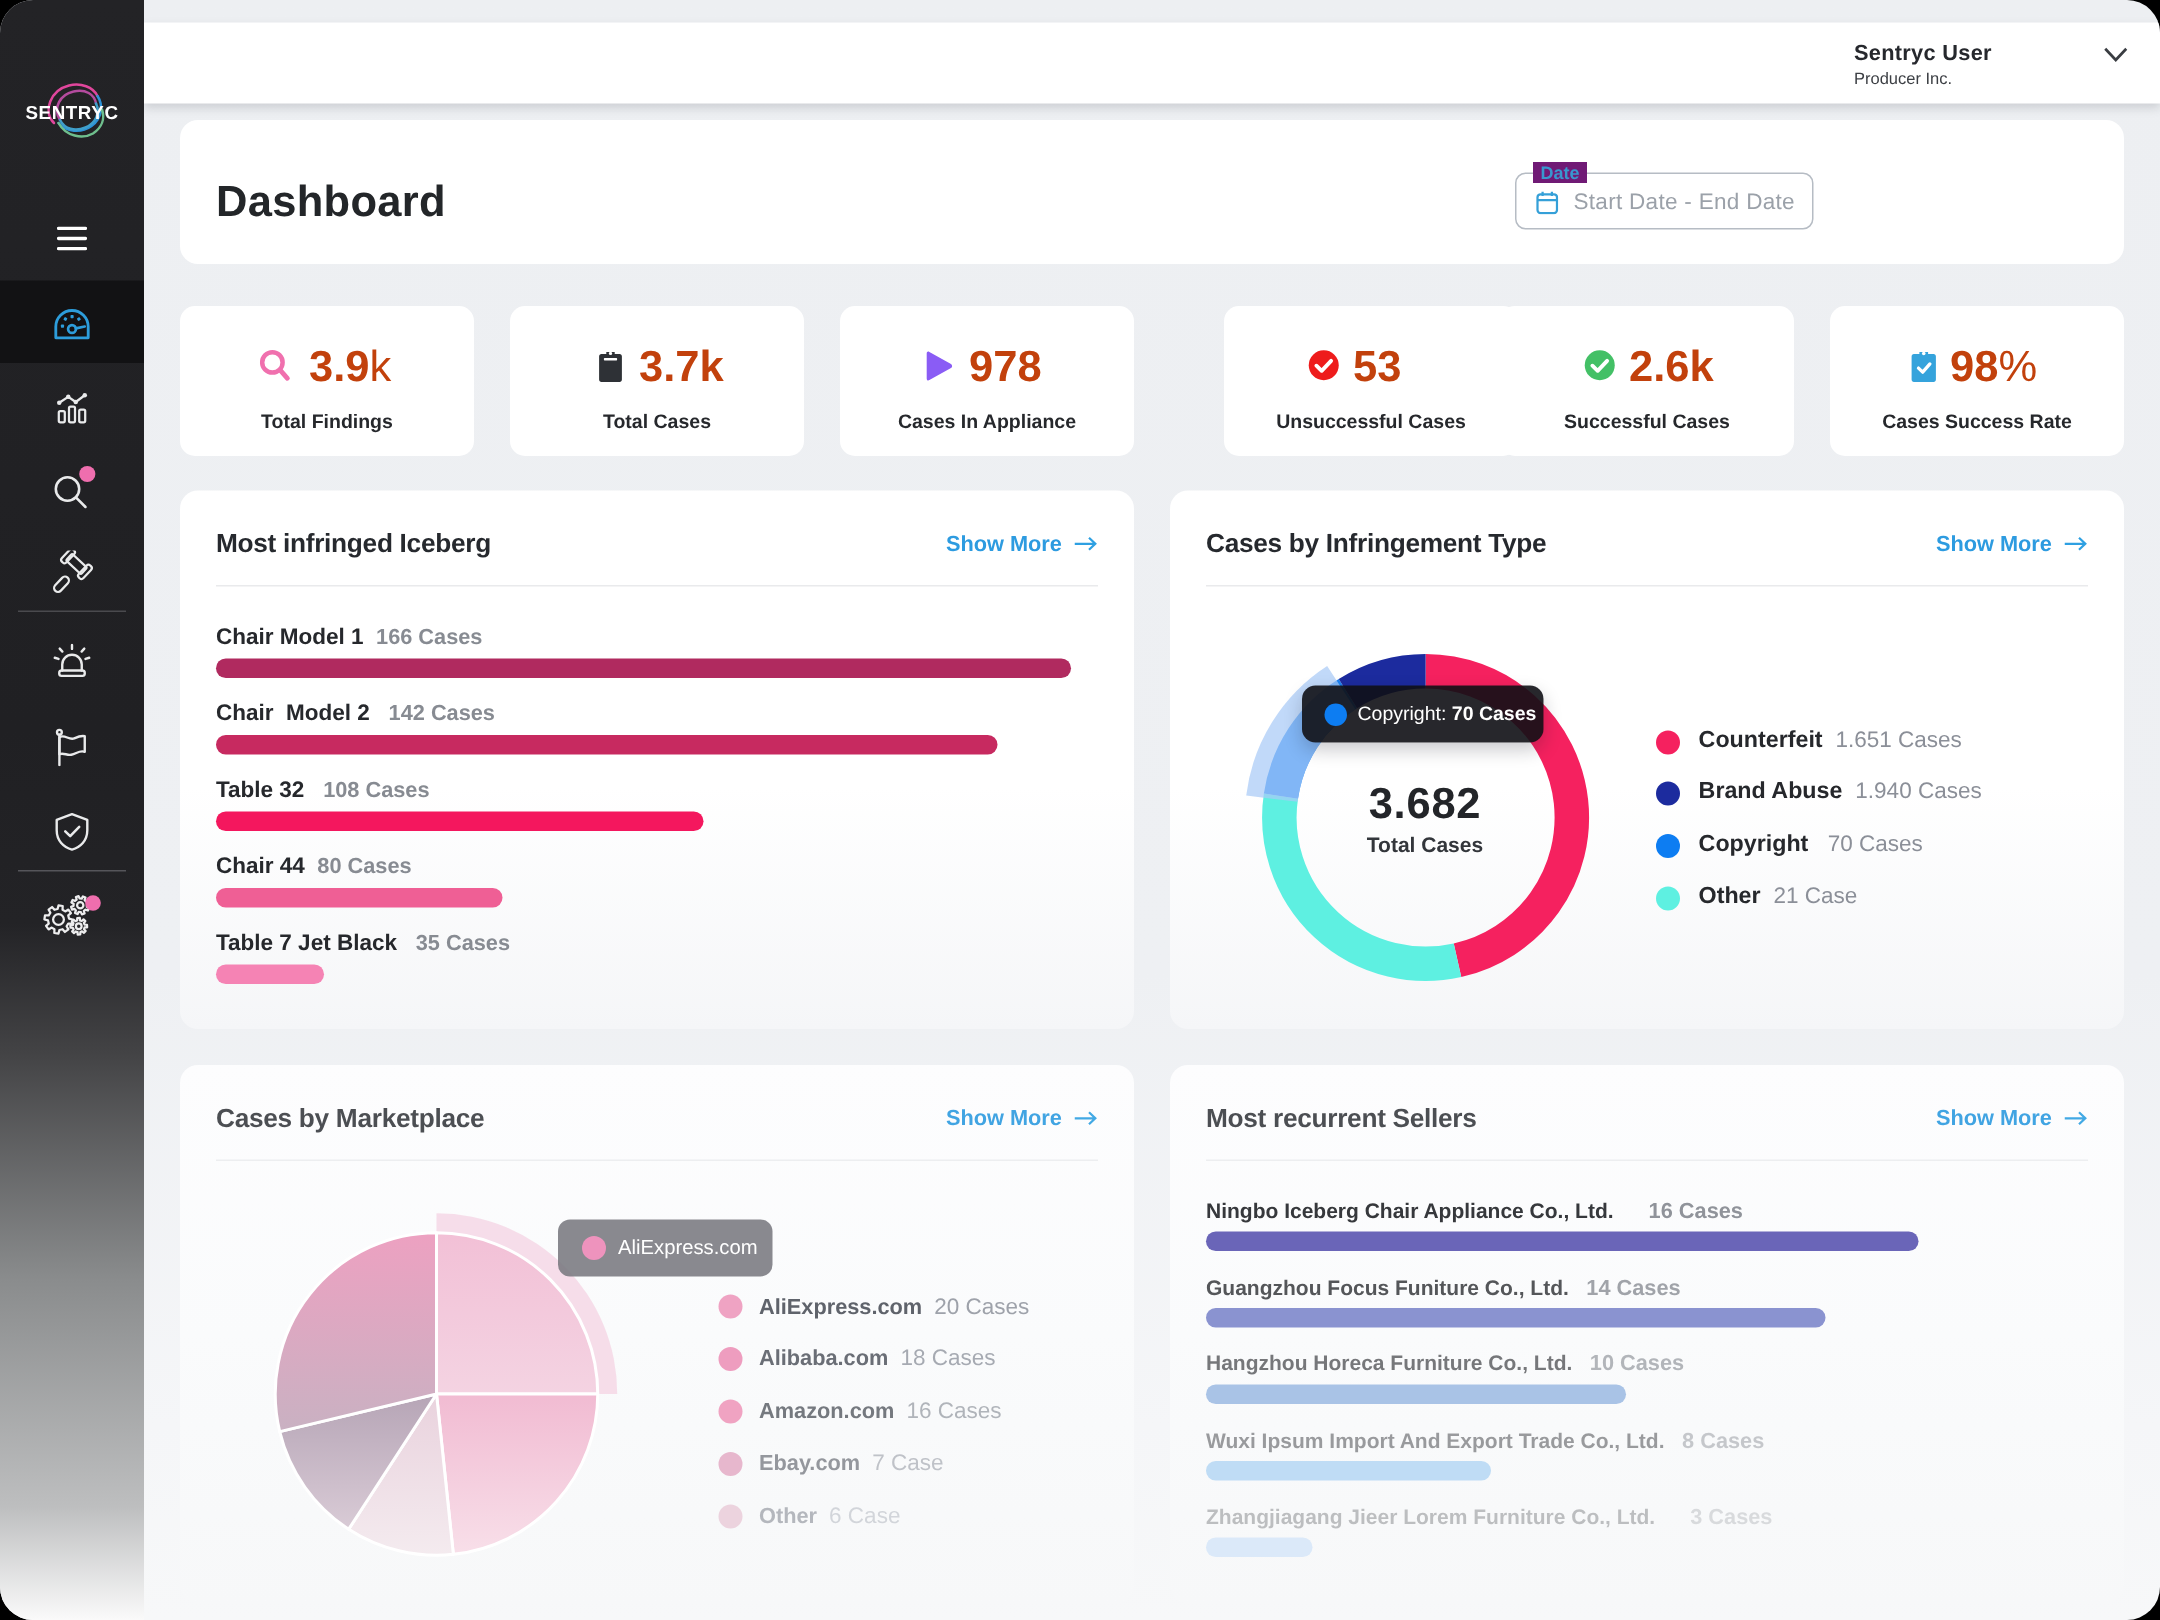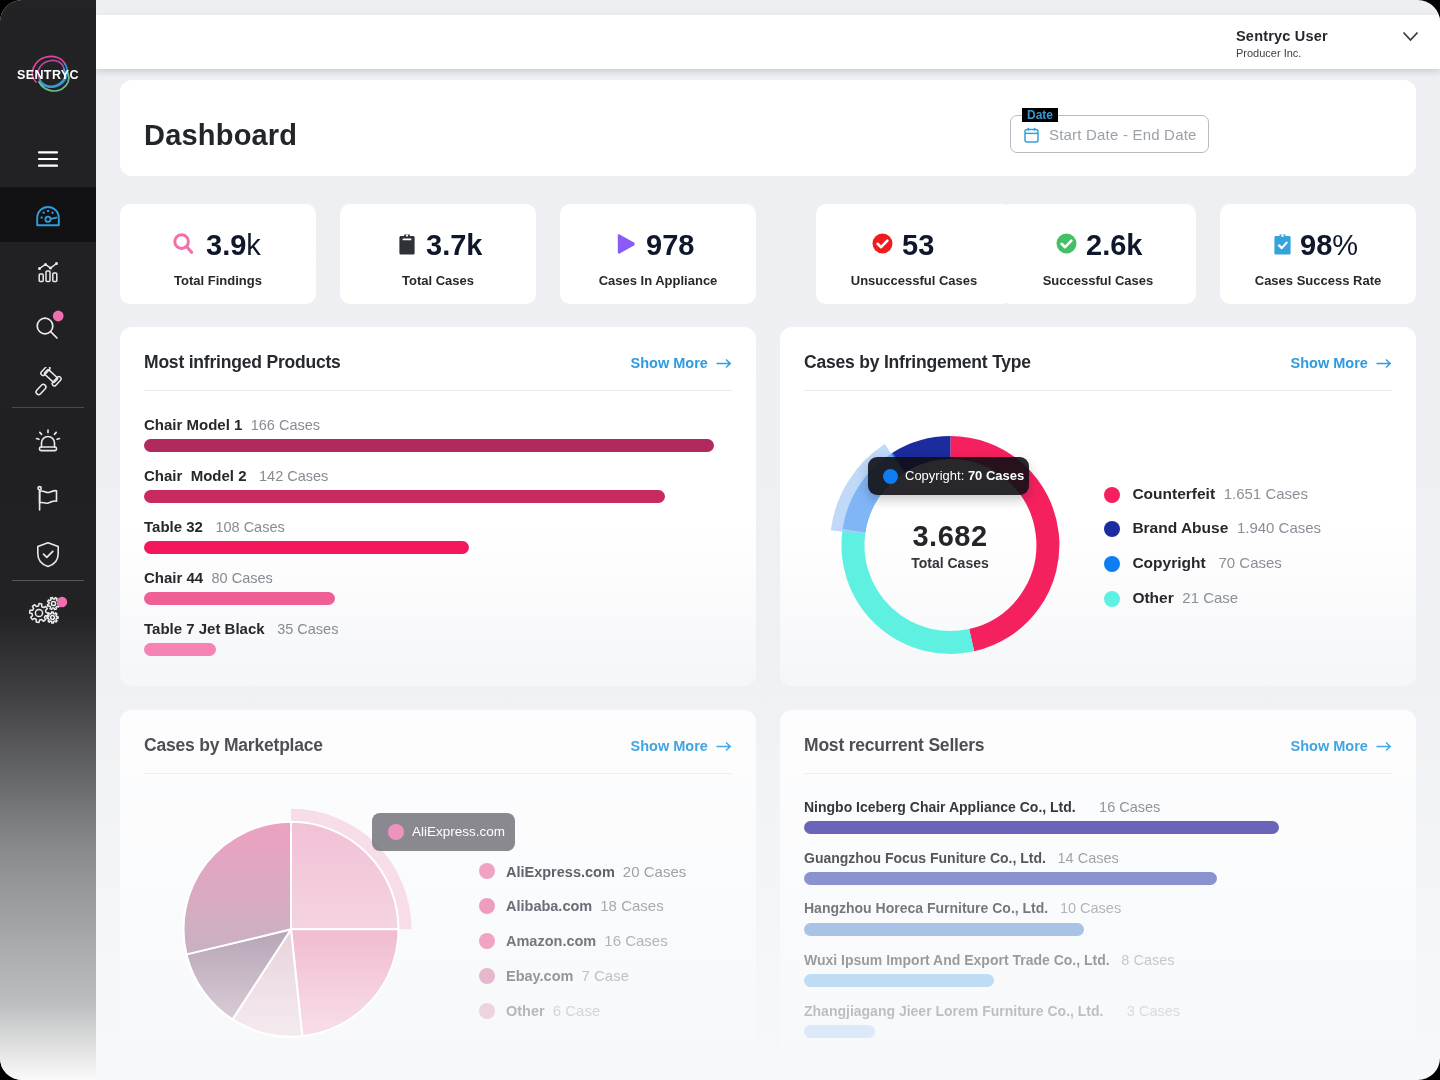--- a/index.html
+++ b/index.html
@@ -22,33 +22,33 @@
 .card { position:absolute; border-radius:12px; background:#fff; }
 .card.fade { background:linear-gradient(180deg,#ffffff 0%,#ffffff 55%,#f5f6f8 100%); }
 .card.fade2 { background:linear-gradient(180deg,#fdfdfe 0%,#fafbfc 50%,#f7f8f9 100%); }
 .ctitle { position:absolute; left:24px; font-size:17.5px; font-weight:bold; color:#26292e; letter-spacing:-0.2px; }
 .showmore { position:absolute; font-size:14.5px; font-weight:bold; color:#2d9be0; }
 .divider { position:absolute; left:24px; height:1px; background:#e9eaec; }
 
 .headcard { left:120px; top:80px; width:1296px; height:96px; }
 .h1 { position:absolute; left:24px; top:39px; font-size:29px; letter-spacing:-0.3px; font-weight:bold; color:#232629; letter-spacing:0.2px; }
 .datebox { position:absolute; left:890px; top:35px; width:199px; height:38px; border:1px solid #b6bcc4; border-radius:7px; background:#fff; }
-.datebox .lbl { position:absolute; left:11px; top:-8px; background:#000000; padding:0 5px; font-size:12px; font-weight:bold; color:#3897cf; }
+.datebox .lbl { position:absolute; left:11px; top:-8px; background:#701a75; padding:0 5px; font-size:12px; font-weight:bold; color:#3897cf; }
 .datebox .ph { position:absolute; left:38px; top:10px; font-size:15px; color:#9ba1a9; letter-spacing:0.2px; }
 .btn-export { position:absolute; left:1105px; top:34.5px; width:167px; height:39px; border:1.5px solid #191b20; border-radius:20px; background:#fff; }
 .btn-export span { position:absolute; left:48px; top:10px; font-size:15px; font-weight:bold; color:#17191d; }
 
 .stat { position:absolute; top:204px; width:196px; height:100px; background:#fff; border-radius:10px; }
-.stat .num { position:absolute; top:27px; left:86px; line-height:1; font-size:29px; font-weight:800; color:#0f172a; white-space:nowrap; letter-spacing:0px;}
+.stat .num { position:absolute; top:27px; left:86px; line-height:1; font-size:29px; font-weight:800; color:#c2410c; white-space:nowrap; letter-spacing:0px;}
 .stat .num .lt { font-weight:400; }
 .stat .lab { position:absolute; top:69px; left:0; width:100%; text-align:center; font-size:13px; font-weight:bold; color:#26282c; }
 .sicon { position:absolute; top:29px; }
 
 .brow .blab { position:absolute; font-size:15px; font-weight:bold; color:#26282c; white-space:nowrap; }
-.brow .bcount { font-weight:normal; color:#878b92; font-size:14.5px; }
+.brow .bcount { font-weight:bold; color:#878b92; font-size:14.5px; }
 .bar { position:absolute; height:13px; border-radius:6.5px; }
 
 .tip1 { position:absolute; left:88px; top:130px; width:161px; height:38px; background:rgba(15,16,21,0.9); border-radius:9px; z-index:6;
   box-shadow:0 5px 12px rgba(20,20,30,0.22); }
 .tip1 .dot { position:absolute; left:15px; top:11.5px; width:15px; height:15px; border-radius:50%; background:#0d7df2; }
 .tip1 .t { position:absolute; left:37px; top:11px; font-size:13px; color:#fff; white-space:nowrap; }
 .tip2 { position:absolute; left:252px; top:103px; width:143px; height:38px; background:rgba(120,120,126,0.87); border-radius:8px; z-index:6; }
 .tip2 .dot { position:absolute; left:16px; top:11px; width:16px; height:16px; border-radius:50%; background:#ee93bd; }
 .tip2 .t { position:absolute; left:40px; top:11px; font-size:13.5px; color:#fff; white-space:nowrap; }
 
@@ -126,21 +126,21 @@
       <svg class="sicon" style="left:54px" width="17" height="22" viewBox="0 0 17 22">
           <path d="M5.6,1.6 L11.4,1.6 L11.4,3 L15,3 C16,3 16.6,3.6 16.6,4.6 L16.6,20 C16.6,21 16,21.6 15,21.6 L2,21.6 C1,21.6 0.4,21 0.4,20 L0.4,4.6 C0.4,3.6 1,3 2,3 L5.6,3 Z" fill="#35a3dc"></path>
           <circle cx="8.5" cy="2.7" r="1.2" fill="#fff"></circle>
           <path d="M5,12.4 L7.8,15.1 L12.6,9.6" fill="none" stroke="#fff" stroke-width="2.2" stroke-linecap="round" stroke-linejoin="round"></path>
         </svg>
       <div class="num" style="left:80px">98<span class="lt">%</span></div>
       <div class="lab">Cases Success Rate</div>
     </div>
 
     <section class="card fade" style="left:120px;top:327px;width:636px;height:359px">
-      <div class="ctitle" style="top:25px">Most infringed Products</div>
+      <div class="ctitle" style="top:25px">Most infringed Iceberg</div>
       <div class="showmore" style="right:24px;top:28px">Show More&nbsp;
         <svg width="16" height="11" viewBox="0 0 16 11" style="vertical-align:-0.5px">
             <path d="M0.5,5.5 L14,5.5 M10,1.5 L14.2,5.5 L10,9.5" fill="none" stroke="#2ea0e2" stroke-width="1.5"></path>
           </svg>
       </div>
       <div class="divider" style="top:63px;width:588px"></div>
       <div class="brow">
         <div class="blab" style="left:24px;top:89px">Chair Model 1&nbsp; <span class="bcount">166 Cases</span></div>
         <div class="bar" style="left:24px;top:111.5px;width:570px;background:#b02a5f"></div>
         <div class="blab" style="left:24px;top:140px">Chair&nbsp; Model 2&nbsp;&nbsp; <span class="bcount">142 Cases</span></div>

